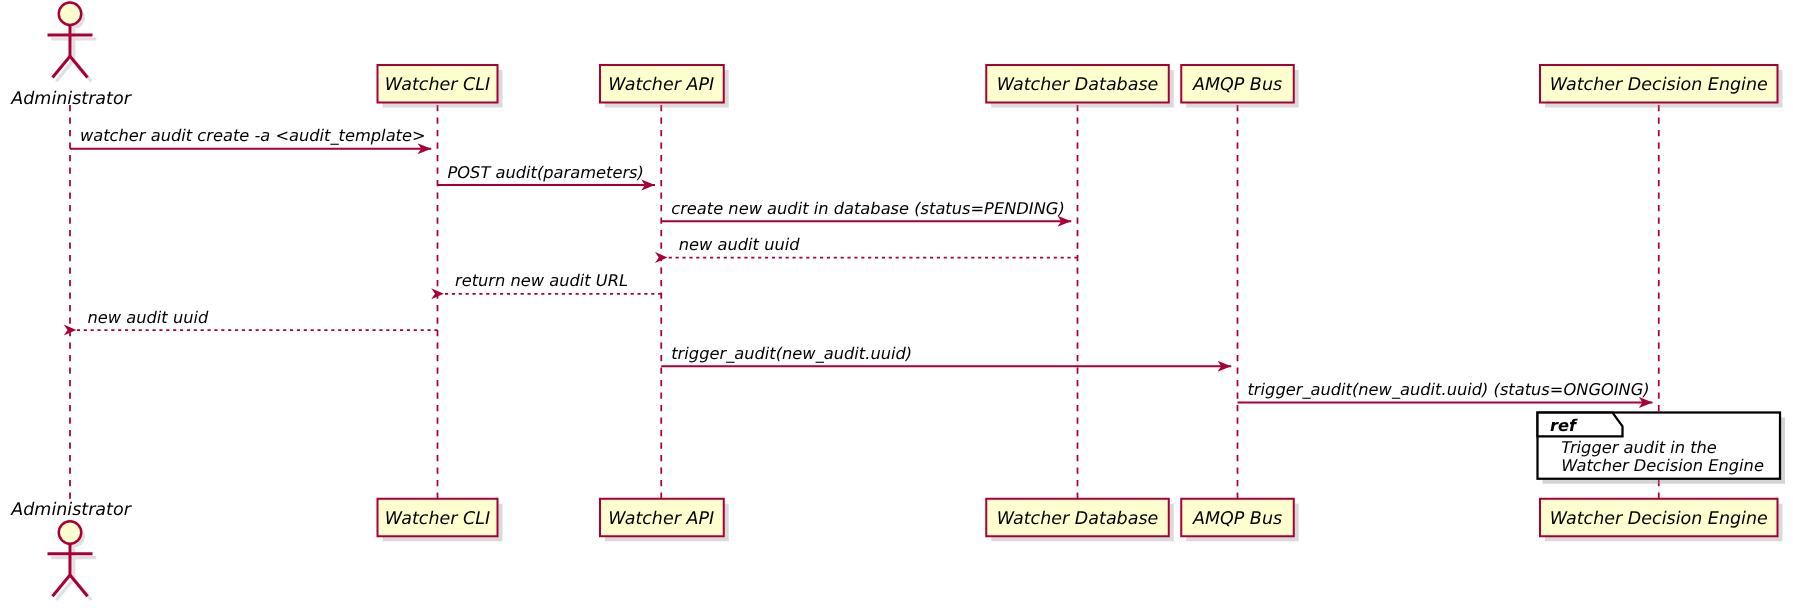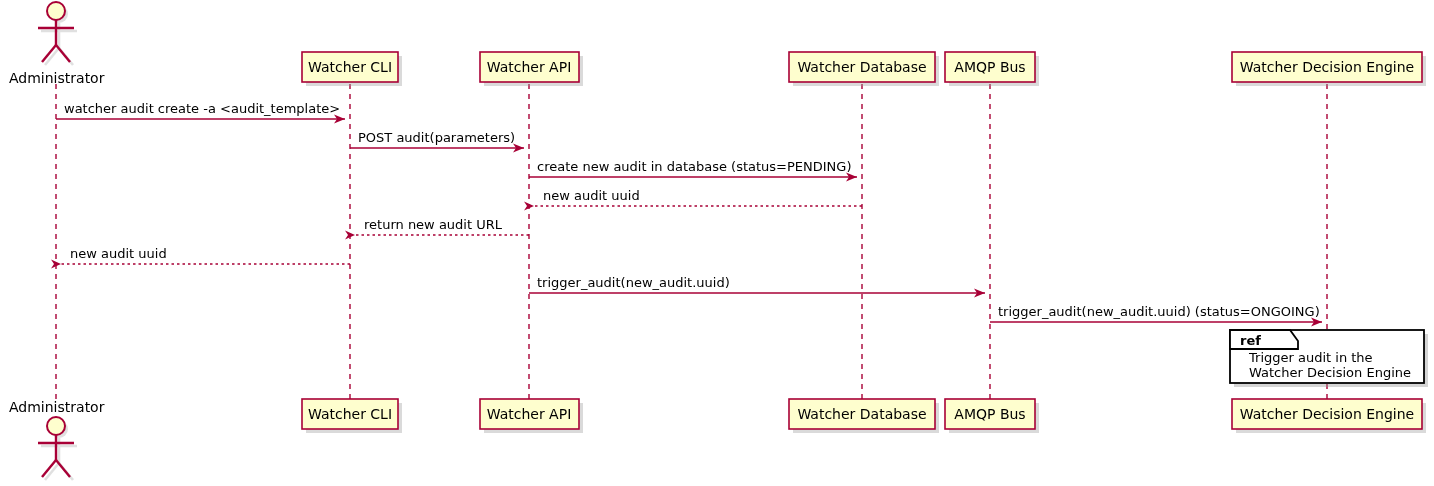--- a/index.html
+++ b/index.html
@@ -10,20 +10,21 @@
   }
   body {
     font-family: "DejaVu Sans", sans-serif;
   }
   #diagram-root {
     position: relative;
     width: 1434px;
     height: 486px;
     background: #FFFFFF;
     overflow: hidden;
+    font-style: italic;
   }
   #diagram-svg {
     position: absolute;
     top: 0;
     left: 0;
     width: 1434px;
     height: 486px;
   }
   .participant-label {
     font-family: "DejaVu Sans", sans-serif;

